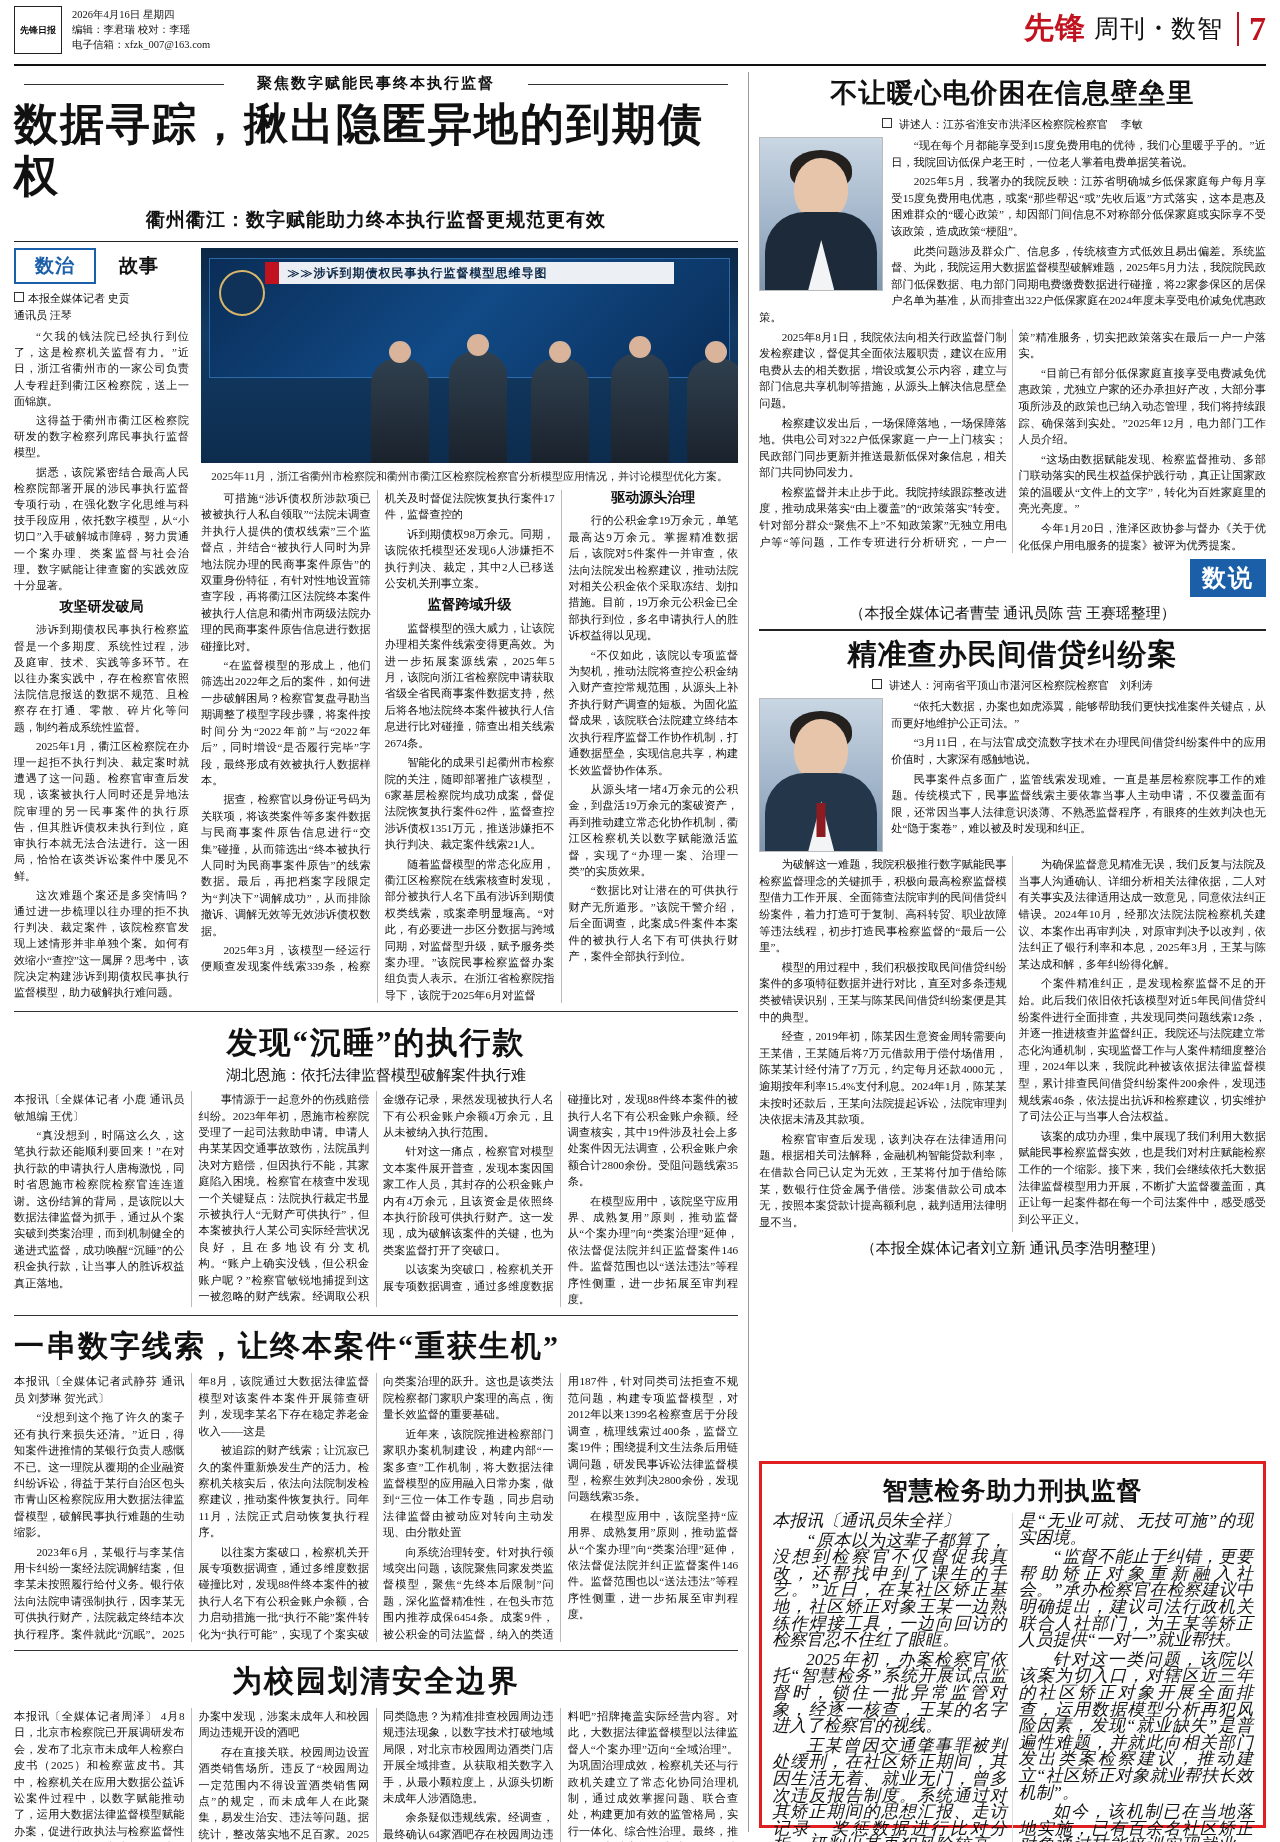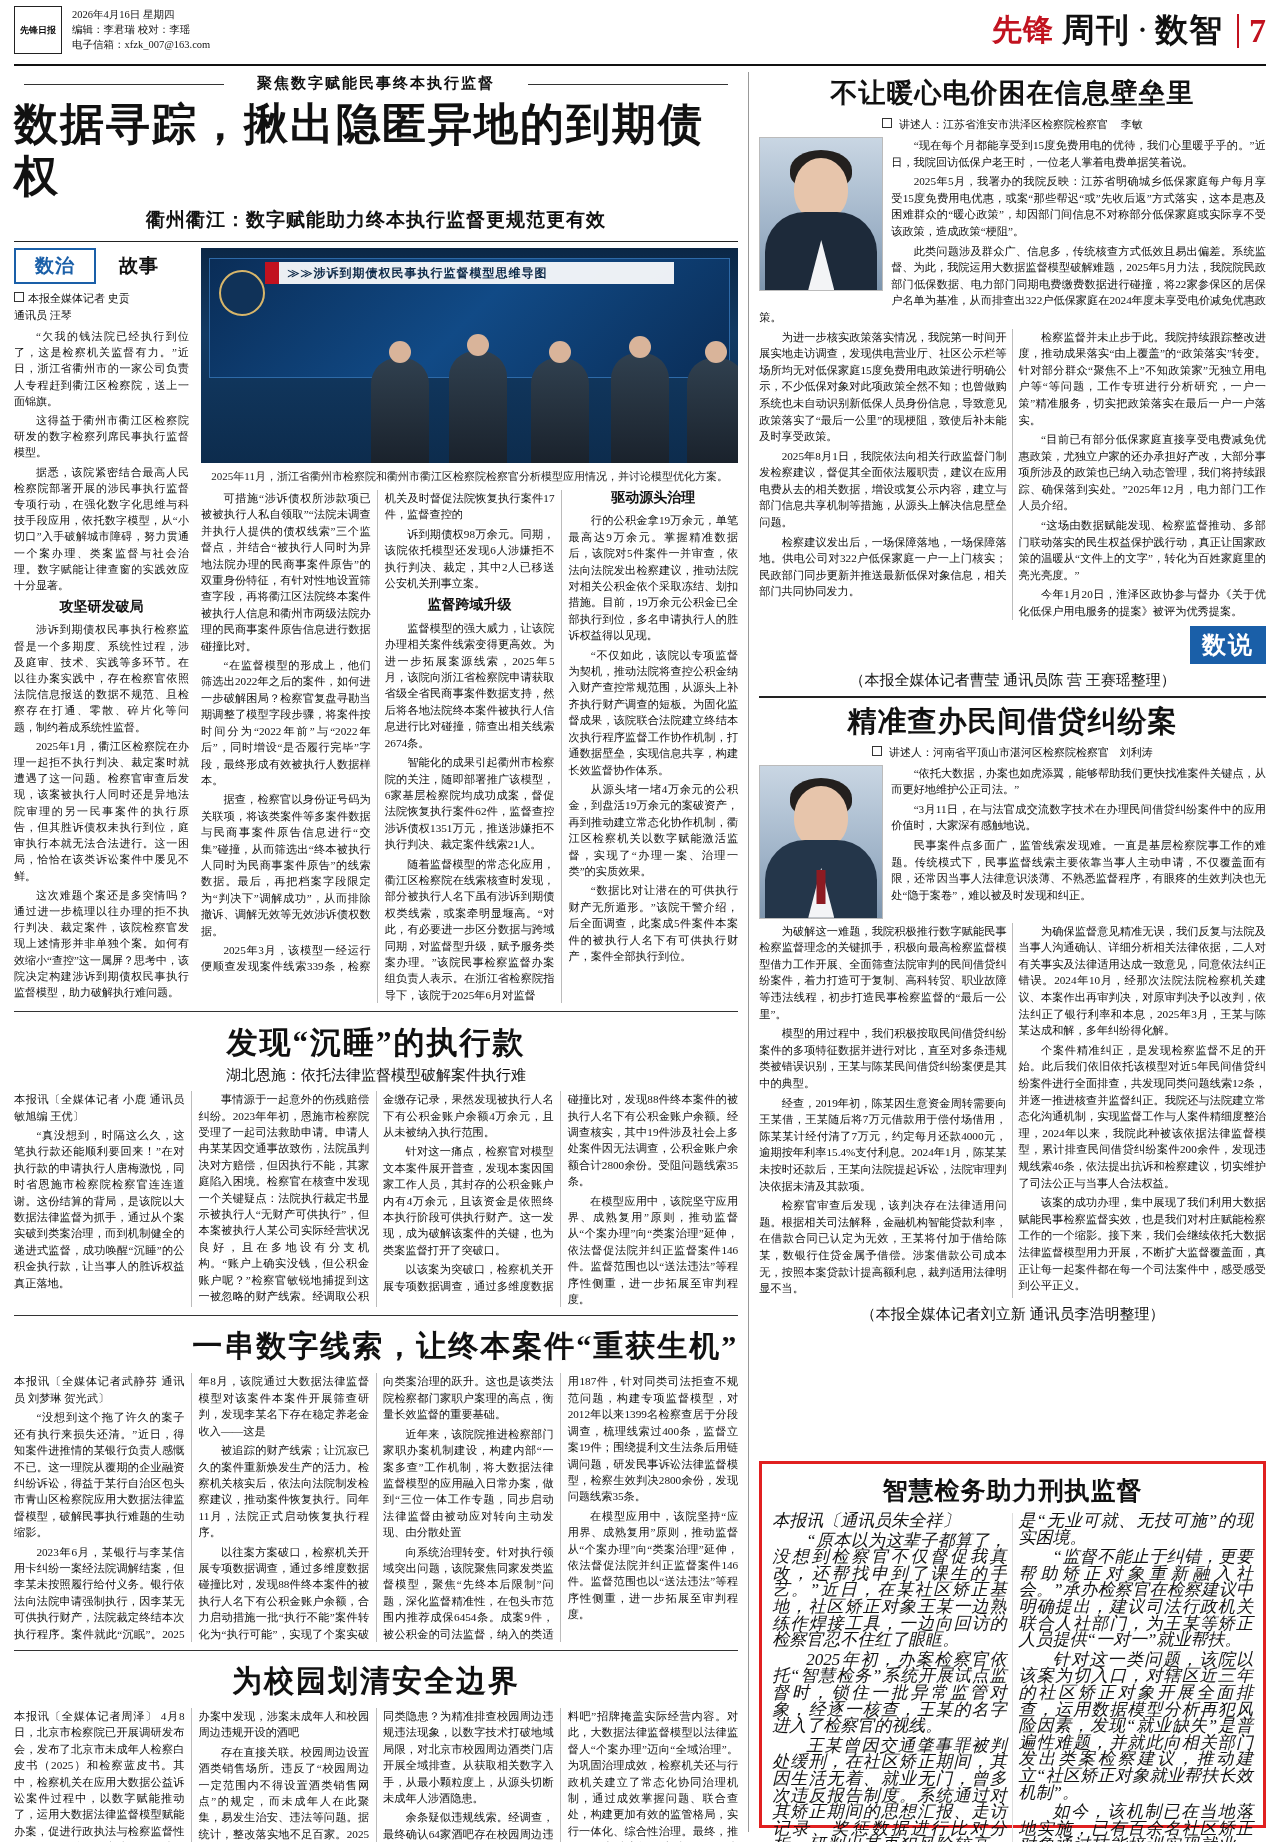--- a/index.html
+++ b/index.html
@@ -23,21 +23,21 @@
     display:flex;flex-direction:column;align-items:center;justify-content:center;
     font-size:9px;line-height:10px;font-weight:bold;letter-spacing:0px;
     margin-right:10px;color:#111;
   }
   .mast-info{font-size:10.5px;line-height:15px;color:#111;padding-top:1px;}
   .mast-right{margin-left:auto;display:flex;align-items:center;gap:8px;padding-top:2px;}
   .brand-red{
     color:#c1121f;font-size:30px;font-weight:bold;letter-spacing:1px;
     font-family:"Liberation Serif",serif;
   }
-  .brand-black{font-size:33px;font-weight:bold;letter-spacing:1px;}
+  .brand-black{font-size:25px;font-weight:normal;letter-spacing:1px;}
   .brand-sep{font-size:27px;font-weight:bold;}
   .pagenum{
     color:#c1121f;font-size:34px;font-weight:bold;border-left:2px solid #c1121f;
     padding-left:10px;margin-left:6px;line-height:34px;
   }
   .mast-rule{border-top:2px solid #111;margin:2px 14px 0 14px;}
 
   
   .content{
     display:flex;margin:6px 14px 0 14px;gap:10px;
@@ -116,21 +116,21 @@
   .cols p{margin:0 0 3px 0;text-indent:2em;}
   .c3{column-count:3;}
   .c4{column-count:4;}
   .col-rule{column-rule:1px solid #bbb;}
 
   h2.headline2{
     font-size:31px;font-weight:bold;text-align:center;letter-spacing:2px;margin:10px 0 2px 0;
   }
   .subhead2{font-size:15px;text-align:center;margin:2px 0 6px 0;}
   h2.headline3{
-    font-size:30px;font-weight:bold;text-align:right;letter-spacing:2px;margin:10px 0 6px 0;
+    font-size:30px;font-weight:bold;text-align:left;letter-spacing:2px;margin:10px 0 6px 0;
   }
   h2.headline4{
     font-size:30px;font-weight:bold;text-align:center;letter-spacing:2px;margin:10px 0 6px 0;
   }
 
   
   .r-headline{
     font-size:27px;font-weight:bold;text-align:center;letter-spacing:1px;line-height:34px;margin:4px 0 6px 0;
   }
   .speaker-row{font-size:11px;line-height:17px;margin:2px 0 4px 0;text-align:center;}
@@ -325,21 +325,20 @@
           <div class="hair"></div>
           <div class="head"></div>
           <div class="body"></div>
           <div class="shirt"></div>
         </div>
         <p>“现在每个月都能享受到15度免费用电的优待，我们心里暖乎乎的。”近日，我院回访低保户老王时，一位老人掌着电费单据笑着说。</p>
         <p>2025年5月，我署办的我院反映：江苏省明确城乡低保家庭每户每月享受15度免费用电优惠，或案“那些帮迟“或”先收后返”方式落实，这本是惠及困难群众的“暖心政策”，却因部门间信息不对称部分低保家庭或实际享不受该政策，造成政策“梗阻”。</p>
         <p>此类问题涉及群众广、信息多，传统核查方式低效且易出偏差。系统监督、为此，我院运用大数据监督模型破解难题，2025年5月力法，我院院民政部门低保数据、电力部门同期电费缴费数据进行碰撞，将22家参保区的居保户名单为基准，从而排查出322户低保家庭在2024年度未享受电价减免优惠政策。</p>
         <div style="clear:both;"></div>
         <div style="column-count:2;column-gap:12px;column-rule:1px solid #bbb;">
-          <p>为进一步核实政策落实情况，我院第一时间开展实地走访调查，发现供电营业厅、社区公示栏等场所均无对低保家庭15度免费用电政策进行明确公示，不少低保对象对此项政策全然不知；也曾做购系统也未自动识别新低保人员身份信息，导致意见政策落实了“最后一公里”的现梗阻，致使后补未能及时享受政策。</p>
           <p>2025年8月1日，我院依法向相关行政监督门制发检察建议，督促其全面依法履职责，建议在应用电费从去的相关数据，增设或复公示内容，建立与部门信息共享机制等措施，从源头上解决信息壁垒问题。</p>
           <p>检察建议发出后，一场保障落地，一场保障落地。供电公司对322户低保家庭一户一上门核实；民政部门同步更新并推送最新低保对象信息，相关部门共同协同发力。</p>
           <p>检察监督并未止步于此。我院持续跟踪整改进度，推动成果落实“由上覆盖”的“政策落实”转变。针对部分群众“聚焦不上”不知政策家”无独立用电户等“等问题，工作专班进行分析研究，一户一策”精准服务，切实把政策落实在最后一户一户落实。</p>
           <p>“目前已有部分低保家庭直接享受电费减免优惠政策，尤独立户家的还办承担好产改，大部分事项所涉及的政策也已纳入动态管理，我们将持续跟踪、确保落到实处。”2025年12月，电力部门工作人员介绍。</p>
           <p>“这场由数据赋能发现、检察监督推动、多部门联动落实的民生权益保护践行动，真正让国家政策的温暖从“文件上的文字”，转化为百姓家庭里的亮光亮度。”</p>
           <p>今年1月20日，淮泽区政协参与督办《关于优化低保户用电服务的提案》被评为优秀提案。</p>
         </div>
       </div>
 
       <div class="shuoshuo-wrap">

